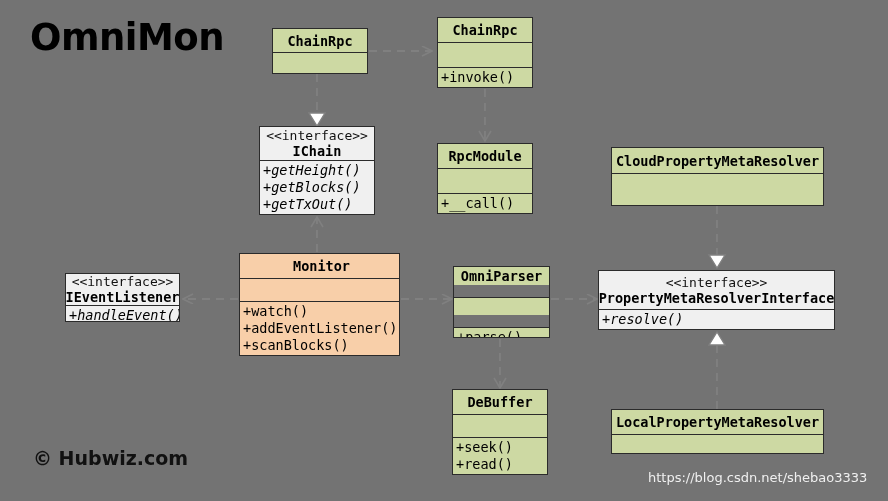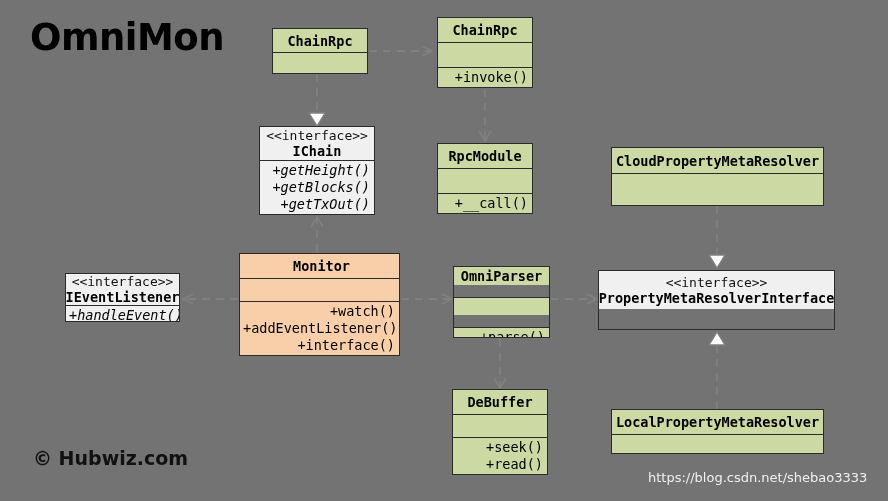--- a/index.html
+++ b/index.html
@@ -85,21 +85,21 @@
   }
   .uml .attrs {
     flex: 1 1 auto;
     min-height: 18px;
   }
   .uml .ops {
     font-family: "DejaVu Sans Mono", monospace;
     font-size: 13.5px;
     color: #000000;
     line-height: 17px;
-    text-align: right;
+    text-align: left;
     padding-left: 3px;
   }
   .uml .ops div { white-space: nowrap; }
   
   .fill-green .sec { background: #cdd9a3; }
   .fill-green { border-color: #2b2b2b; }
   .fill-orange .sec { background: #f8cfa9; }
   .fill-gray .sec { background: #f0f0f0; }
   .iface .ops { font-style: italic; }
   .iface .ops-italic { }
@@ -234,39 +234,42 @@
   </div>
 
   <div class="uml fill-orange" style="left:239px; top:253px; width:161px; height:103px;">
     <div class="sec hdr" style="height:24px;padding-left:8px;">
       <span>Monitor</span>
     </div>
     <div class="sec attrs" style="height:21px;"></div>
     <div class="sec ops">
       <div>+watch()</div>
       <div>+addEventListener()</div>
-      <div>+interface()</div>
+      <div>+scanBlocks()</div>
     </div>
   </div>
 
   <div class="uml fill-green" style="left:453px; top:266px; width:97px; height:72px;gap:12px;">
     <div class="sec hdr" style="height:24px;">
       <span>OmniParser</span>
     </div>
     <div class="sec attrs" style="height:22px;"></div>
     <div class="sec ops">
       <div>+parse()</div>
     </div>
   </div>
 
   <div class="uml fill-gray iface" style="left:598px; top:270px; width:237px; height:60px;">
     <div class="sec hdr" style="height:38px;">
       <span class="stereo">&lt;&lt;interface&gt;&gt;</span>
       <span>PropertyMetaResolverInterface</span>
     </div>
+    <div class="sec ops ops-italic">
+      <div>+resolve()</div>
+    </div>
   </div>
 
   <div class="uml fill-green" style="left:452px; top:389px; width:96px; height:86px;">
     <div class="sec hdr" style="height:24px;">
       <span>DeBuffer</span>
     </div>
     <div class="sec attrs" style="height:22px;"></div>
     <div class="sec ops">
       <div>+seek()</div>
       <div>+read()</div>

